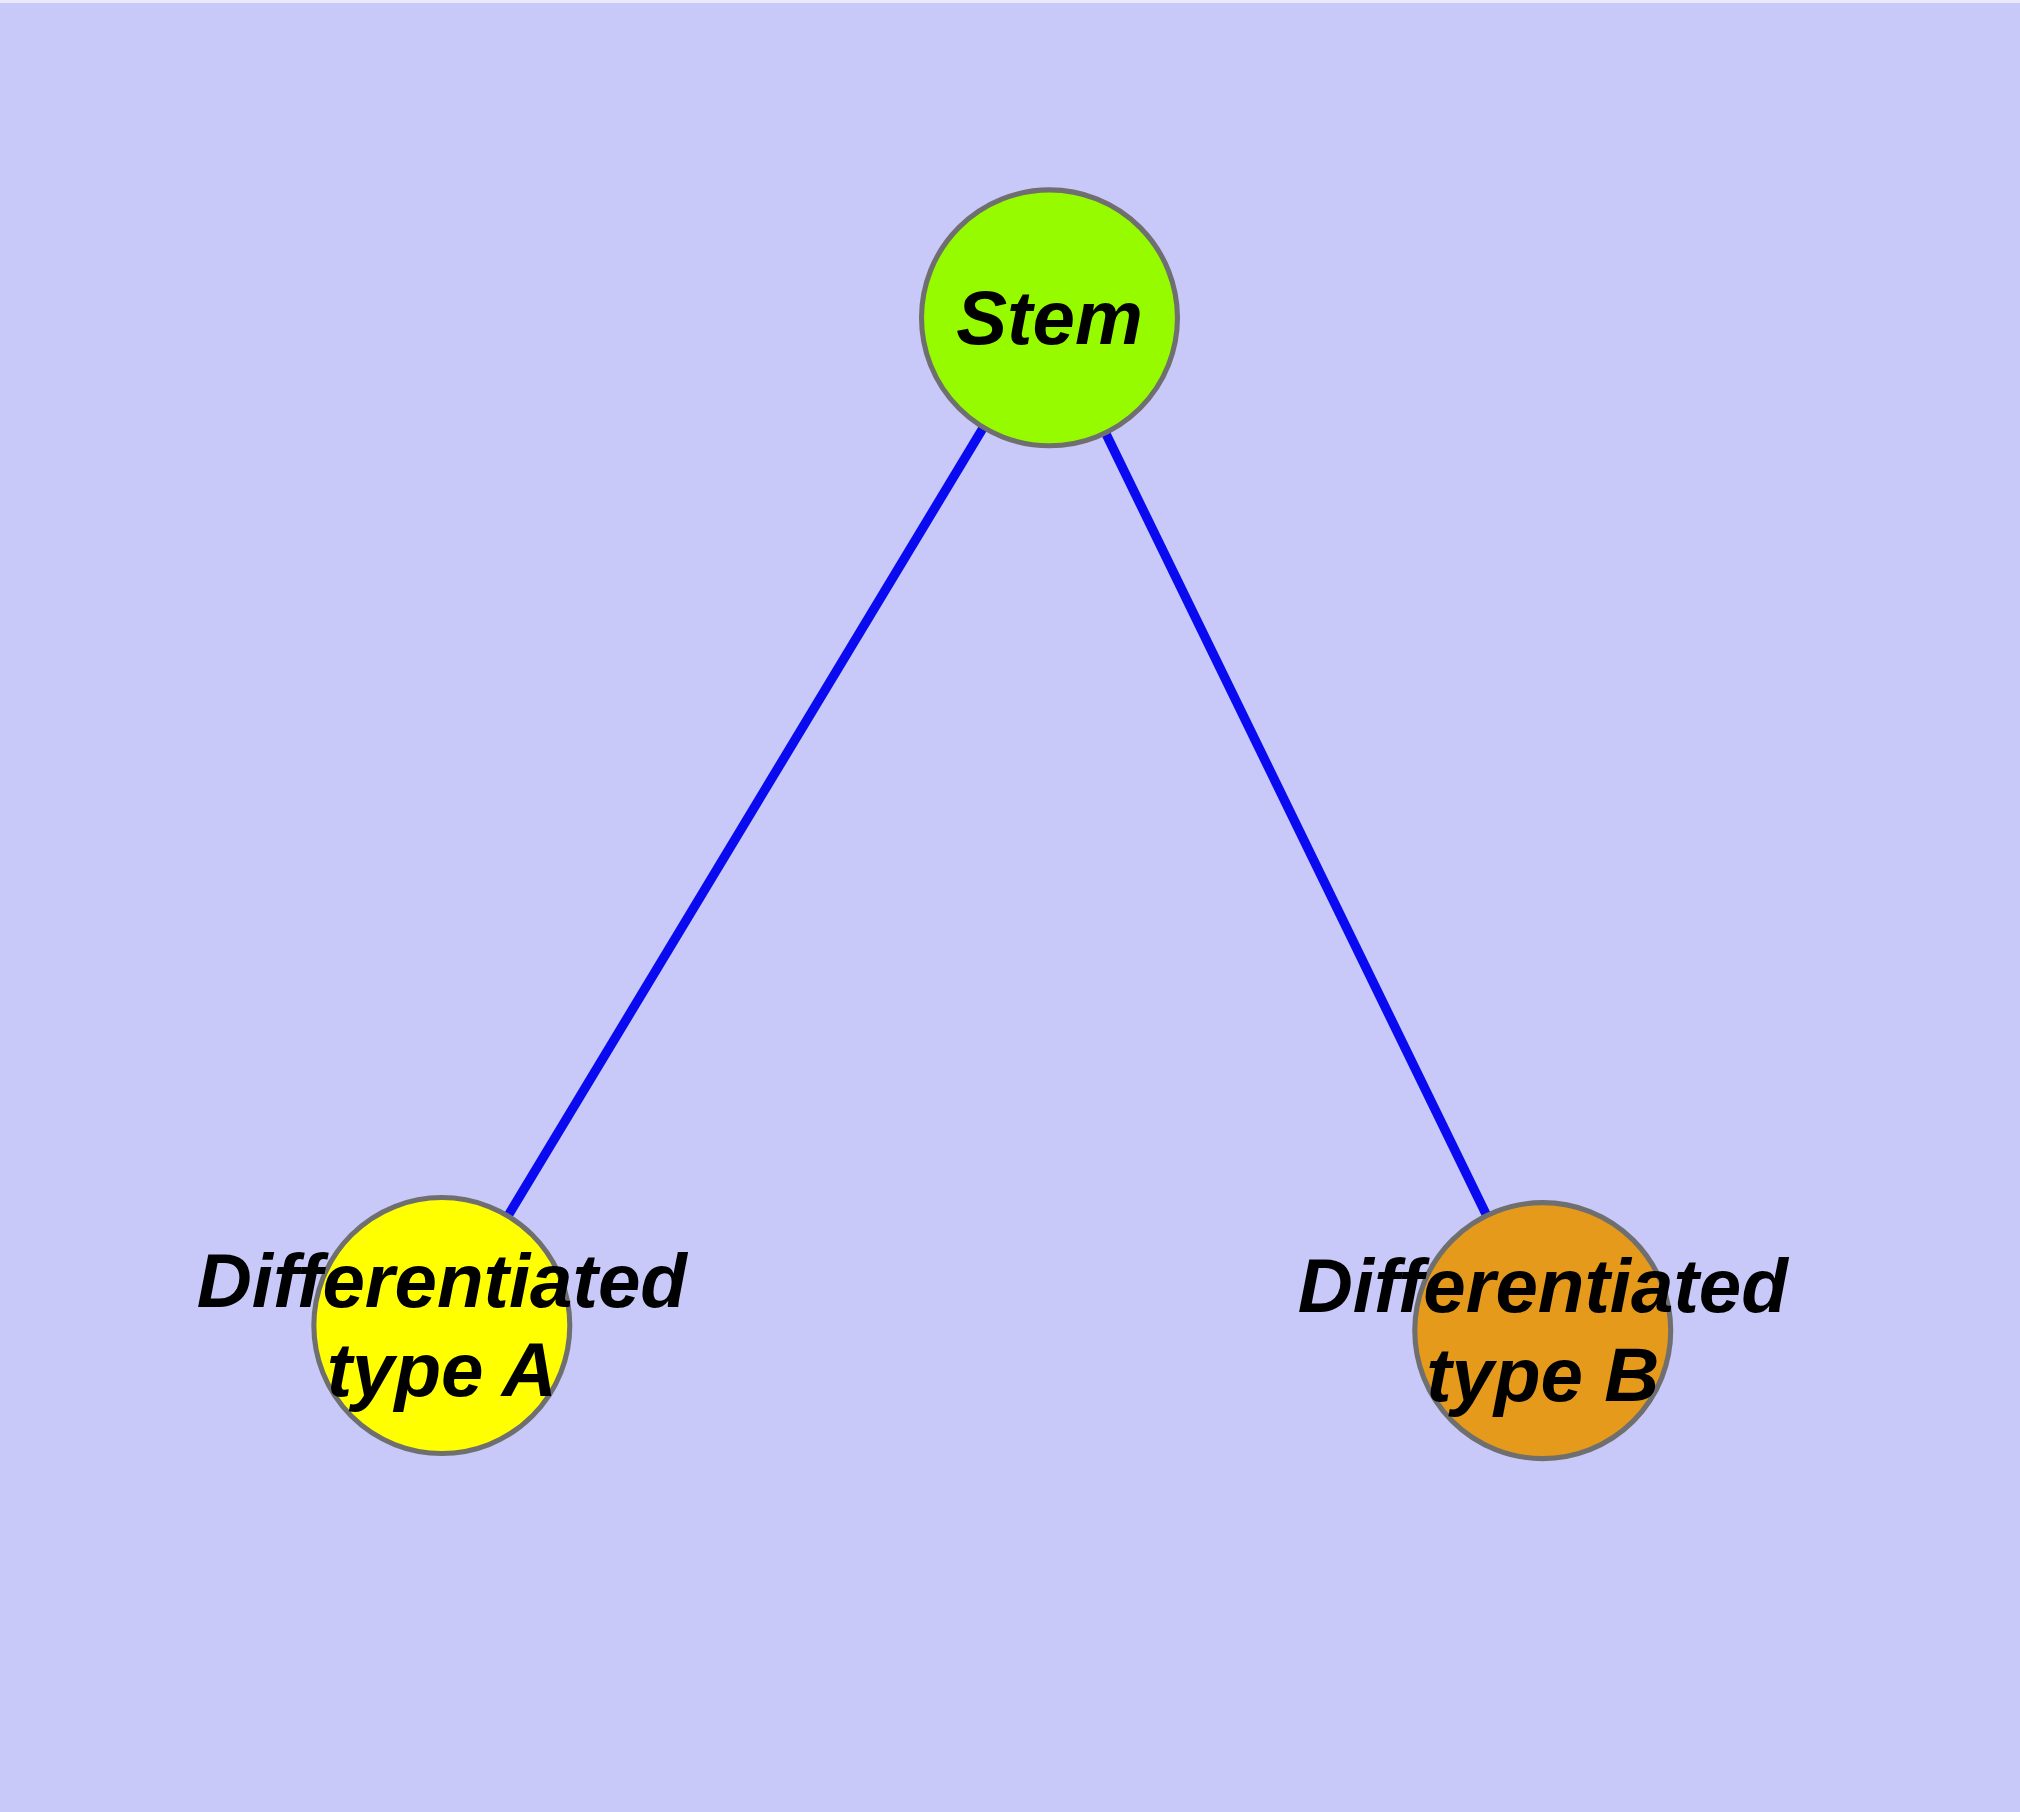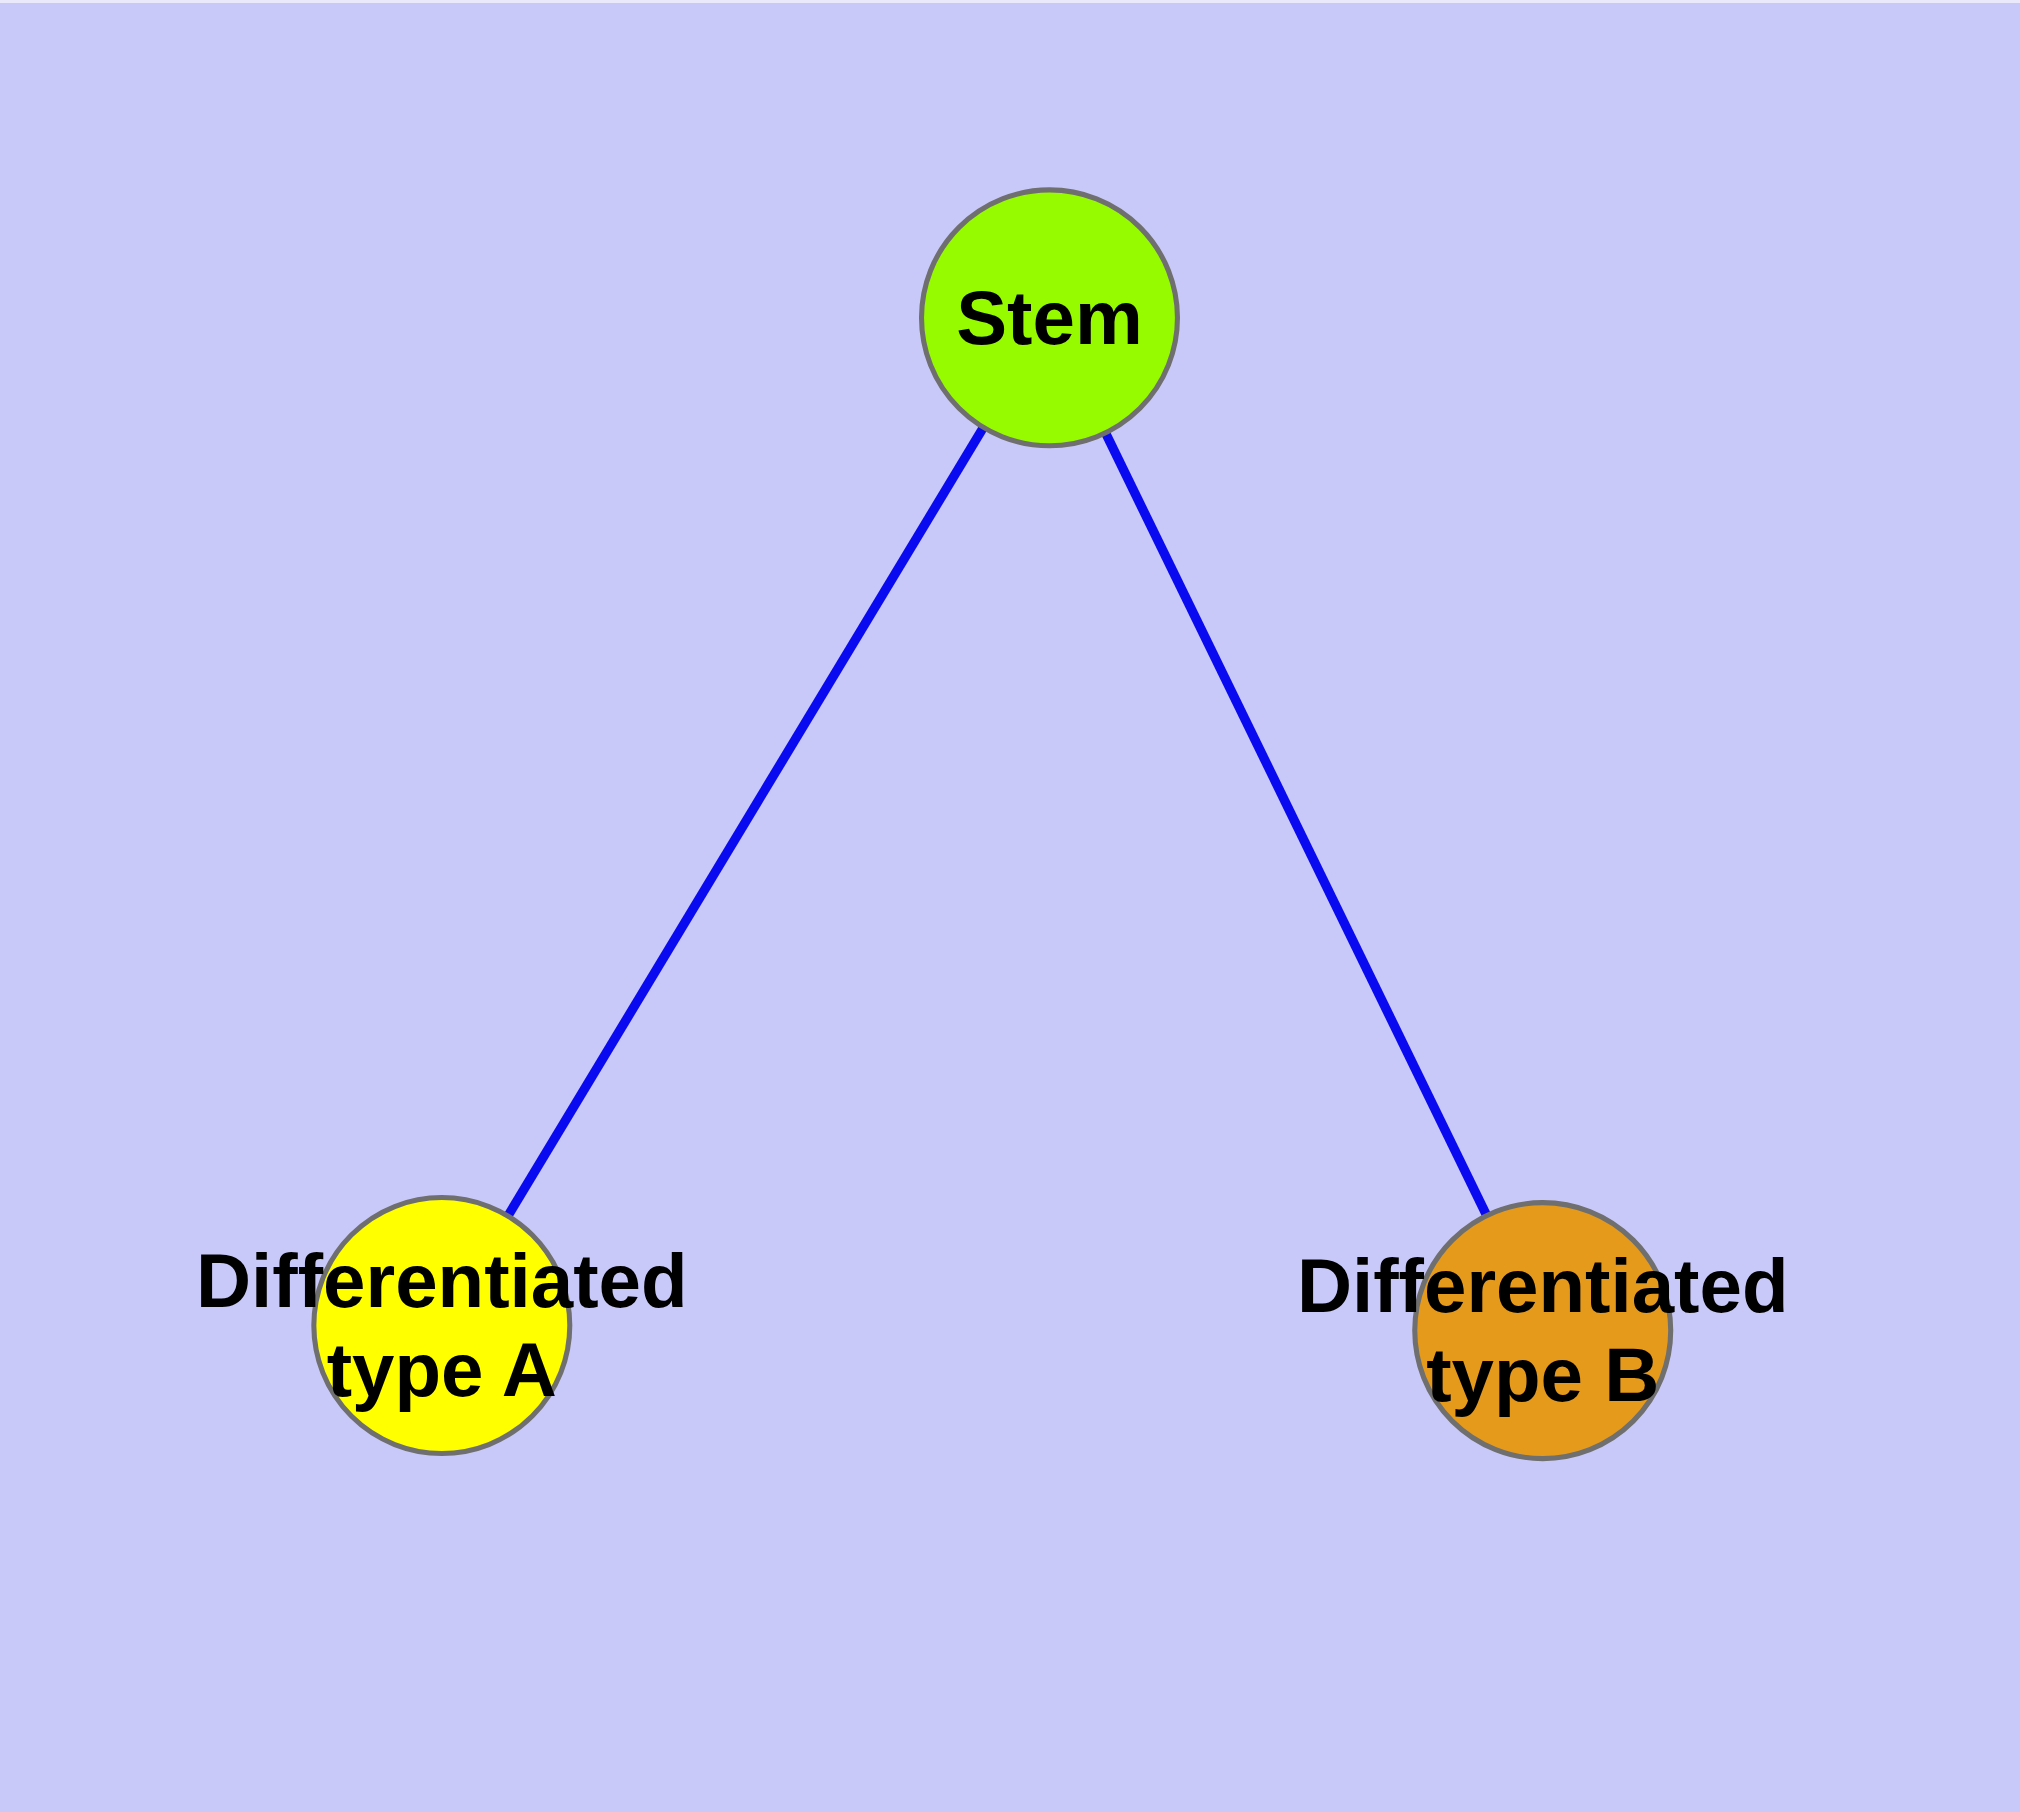--- a/index.html
+++ b/index.html
@@ -7,20 +7,21 @@
     padding: 0;
     background: #c9c9f9;
     font-family: "Liberation Sans", sans-serif;
   }
   #stage {
     position: relative;
     width: 2021px;
     height: 1812px;
     background: #c9c9f9;
     overflow: hidden;
+    font-style: italic;
   }
   #stage::before {
     content: "";
     position: absolute;
     top: 0; left: 0; right: 0;
     height: 2.5px;
     background: #e9e9fb;
   }
   svg { display: block; width: 100%; height: 100%; }
   .node-label {

